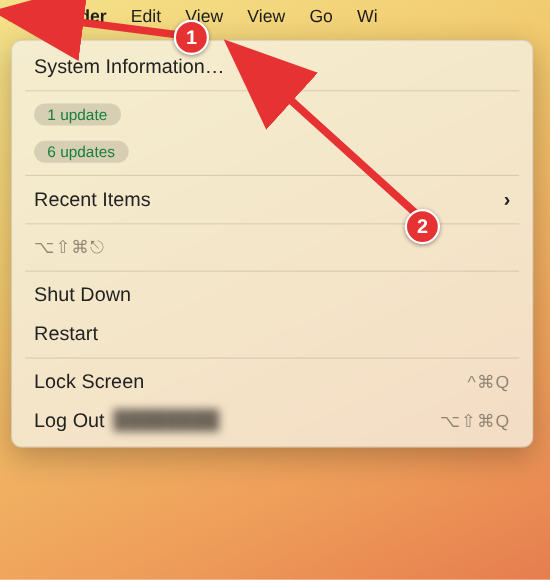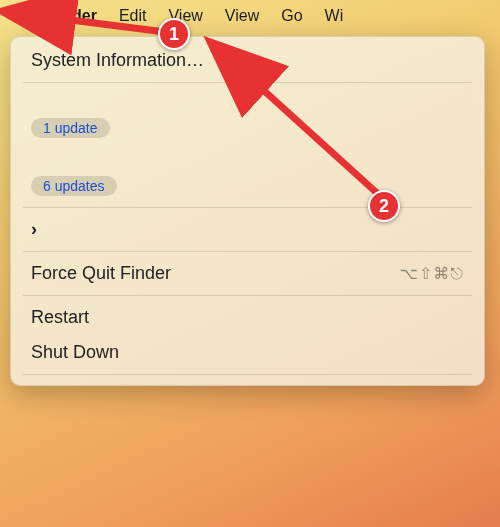--- a/index.html
+++ b/index.html
@@ -58,22 +58,21 @@
     .menu-sep {
       height: 1px;
       background: rgba(0,0,0,0.12);
       margin: 4px 12px;
     }
     .badge {
       background: rgba(0,0,0,0.12);
       border-radius: 12px;
       padding: 2px 12px;
       font-size: 14px;
-      color: #1d4ed8;
-      margin-top: 24px;
+      color: #15803d;
     }
     .chevron { font-size: 18px; color: #222; font-weight: 600; }
     .shortcut {
       font-size: 16px;
       color: rgba(0,0,0,0.42);
       letter-spacing: 1px;
     }
     .blur {
       filter: blur(4px);
       color: rgba(0,0,0,0.55);
@@ -124,44 +123,57 @@
 
   <div class="menu-item">
     <span class="badge">1 update</span>
   </div>
   <div class="menu-item">
     <span class="badge">6 updates</span>
   </div>
   <div class="menu-sep"></div>
 
   <div class="menu-item">
+    <span class="left">
+        <span>Recent Items</span>
+      </span>
     <span class="chevron">›</span>
   </div>
   <div class="menu-sep"></div>
 
   <div class="menu-item">
-    <span class="left">
-        <span>Force Quit Finder</span>
-      </span>
     <span class="shortcut">⌥⇧⌘⎋</span>
   </div>
   <div class="menu-sep"></div>
 
   <div class="menu-item">
     <span class="left">
-        <span>Restart</span>
+        <span>Shut Down</span>
       </span>
   </div>
   <div class="menu-item">
     <span class="left">
-        <span>Shut Down</span>
+        <span>Restart</span>
       </span>
   </div>
   <div class="menu-sep"></div>
 
+  <div class="menu-item">
+    <span class="left">
+        <span>Lock Screen</span>
+      </span>
+    <span class="shortcut">^⌘Q</span>
+  </div>
+  <div class="menu-item">
+    <span class="left">
+      <span>Log Out</span>
+      <span class="blur">████████</span>
+    </span>
+    <span class="shortcut">⌥⇧⌘Q</span>
+  </div>
 </div>
 
 <div class="anno">
   <svg width="500" height="527">
     <defs>
       <marker id="ah" markerWidth="12" markerHeight="12" refX="3" refY="5" orient="auto">
         <path d="M0,0 L0,10 L12,5 z" fill="#e63232"></path>
       </marker>
     </defs>
 

